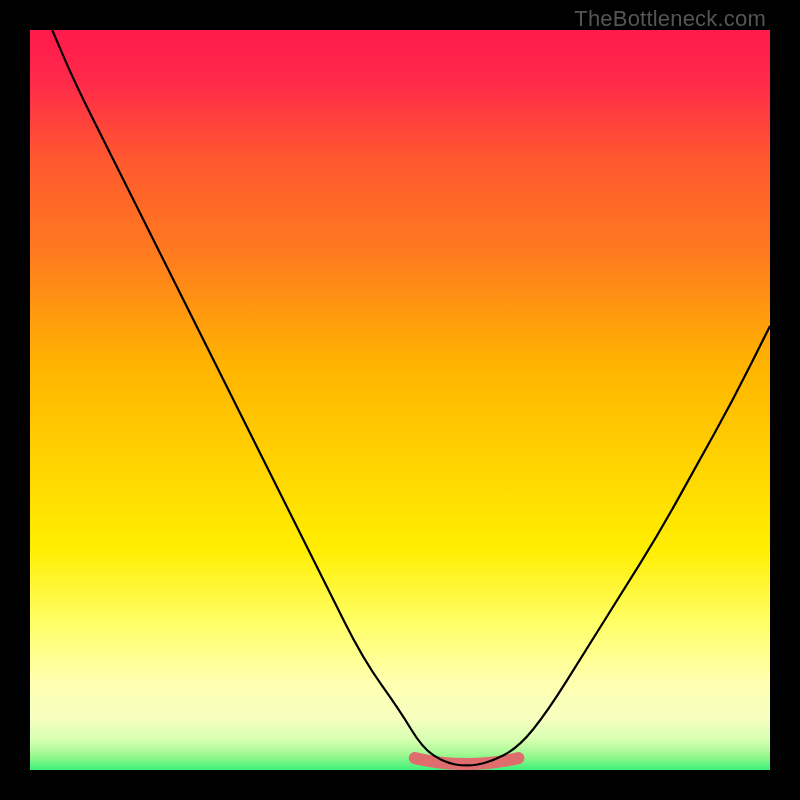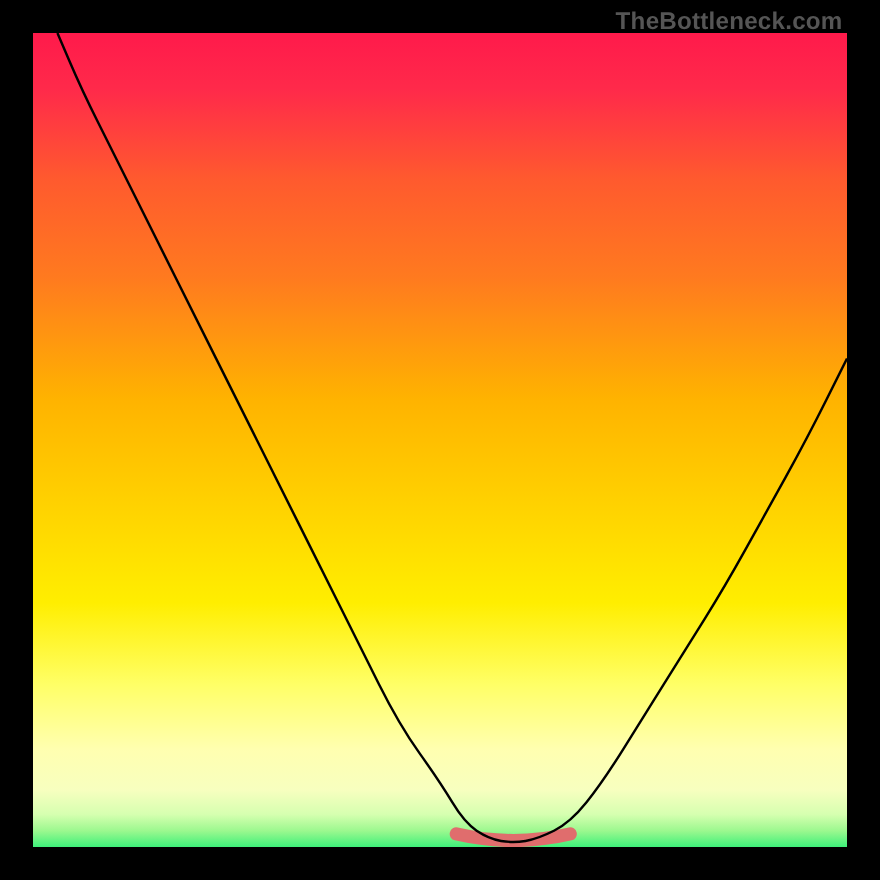--- a/index.html
+++ b/index.html
@@ -31,21 +31,21 @@
     top: 0;
     width: 100%;
     height: 100%;
   }
   .watermark {
     position: absolute;
     right: 34px;
     top: 6px;
     color: #555;
     font-size: 22px;
-    font-weight: 700;
+    font-weight: 400;
     letter-spacing: 0.2px;
   }
   svg.curve-svg {
     position: absolute;
     left: 0;
     top: 0;
     width: 100%;
     height: 100%;
   }
 </style>

